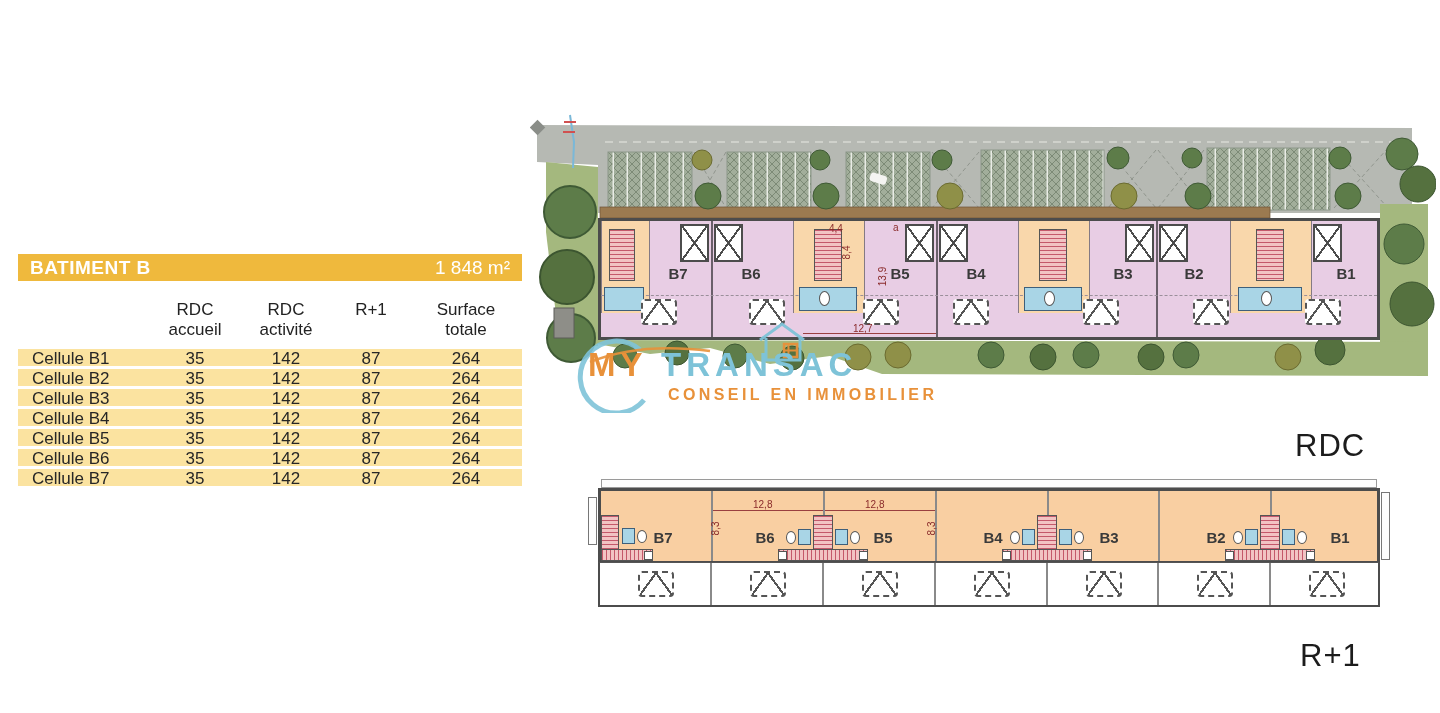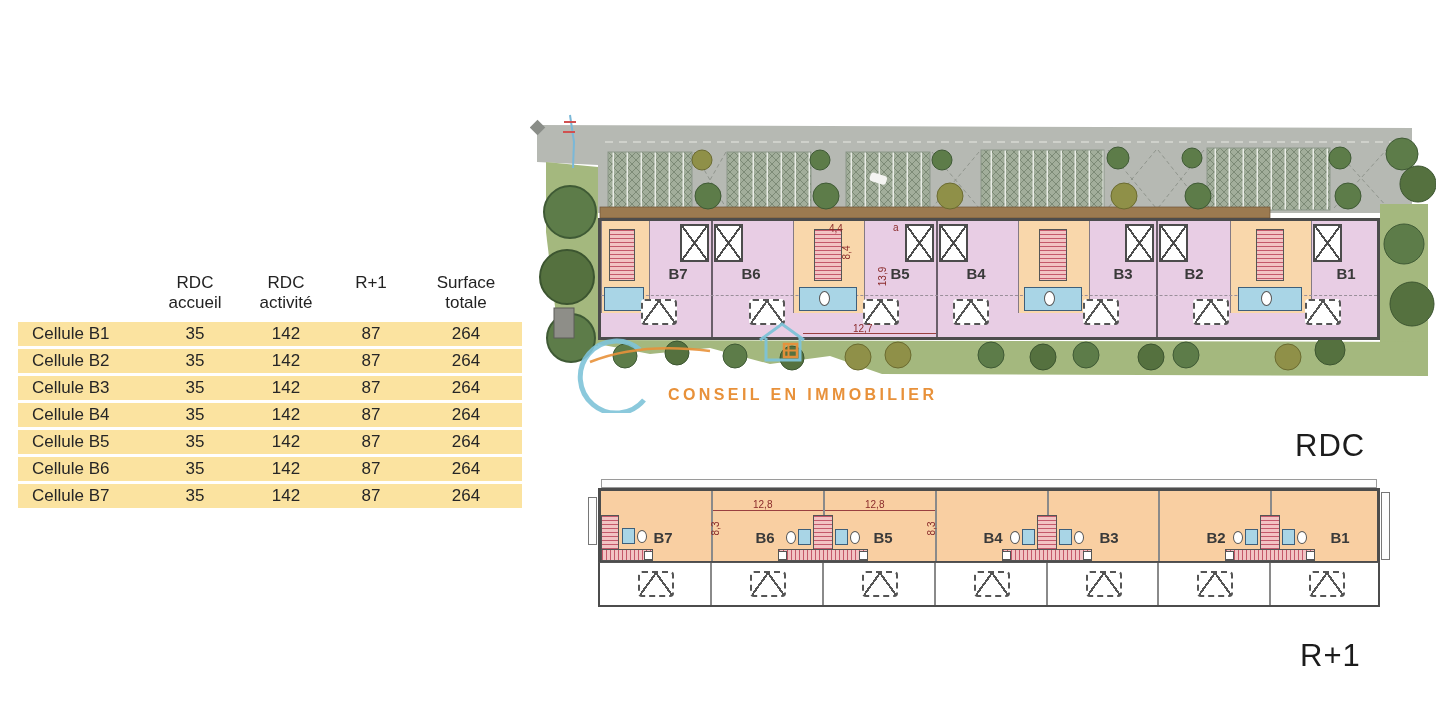--- a/index.html
+++ b/index.html
@@ -11,21 +11,21 @@
   #title{left:84px;top:36px;font-size:43px;font-weight:500;color:#e2001a;letter-spacing:.5px;}
 
   
   #btable{left:18px;top:254px;width:504px;}
   .tgrid{display:grid;grid-template-columns:132px 90px 92px 78px 112px;align-items:center;}
   #thead-bar{display:flex;justify-content:space-between;align-items:center;height:27px;
      background:#efb93d;color:#fff;font-size:19px;padding:0 12px;box-sizing:border-box;}
   #thead-bar .bt{font-weight:700;letter-spacing:.5px;}
   #colhead{min-height:46px;align-items:start;padding-top:19px;color:#222;font-size:17px;line-height:1.18;text-align:center;}
   #colhead div{padding:0 6px;}
-  .trow{height:24px;background:#fbe3a0;margin-top:3px;font-size:17px;color:#262626;}
+  .trow{height:17px;background:#fbe3a0;margin-top:3px;font-size:17px;color:#262626;}
   .trow .rl{padding-left:14px;text-align:left;}
   .trow div{text-align:center;}
 
   
   .plan-label{font-size:31px;color:#1c1c1c;letter-spacing:1px;}
   .cellname{font-weight:700;font-size:15px;color:#3a3a3a;text-align:center;width:28px;}
   .pwall{position:absolute;top:0;bottom:0;width:2px;background:#6a5f6a;}
   .xbox{position:absolute;width:29px;height:38px;border:2px solid #4c4c4c;box-sizing:border-box;
      background:linear-gradient(to bottom right,transparent calc(50% - 1px),#4c4c4c 0 calc(50% + 1px),transparent 0),
                 linear-gradient(to bottom left, transparent calc(50% - 1px),#4c4c4c 0 calc(50% + 1px),transparent 0),#fff;}
@@ -68,20 +68,24 @@
   #wm .tr{color:#7ec3d8;}
   #wm .tag{position:absolute;left:108px;top:68px;font-size:16px;font-weight:700;letter-spacing:3.4px;color:#e8913a;white-space:nowrap;}
 </style>
 </head>
 <body>
 
 <div id="page">
 
 
   <div id="btable" class="abs">
+    <div id="thead-bar">
+      <span class="bt">BATIMENT B</span>
+      <span>1 848 m²</span>
+    </div>
     <div id="colhead" class="tgrid">
       <div></div>
       <div>RDC accueil</div>
       <div>RDC activité</div>
       <div>R+1</div>
       <div>Surface totale</div>
     </div>
 
     <div class="trow tgrid">
       <div class="rl">Cellule B1</div>
@@ -276,20 +280,24 @@
       <path d="M80,32 A36,36 0 1 0 84,82" fill="none" stroke="#7ec3d8" stroke-width="5" opacity="0.9"></path>
       <path d="M30,44 Q80,24 150,33" fill="none" stroke="#e8913a" stroke-width="2.5" opacity="0.9"></path>
 
       <g stroke="#7ec3d8" stroke-width="3" fill="none" opacity="0.95">
         <path d="M200,22 L222,6 L244,22"></path>
         <path d="M206,20 V42 H240 V20"></path>
         <rect x="224" y="26" width="13" height="13" stroke="#e8913a" stroke-width="2.5"></rect>
         <path d="M228.5,26 V39 M224,32.5 H237" stroke="#e8913a" stroke-width="2"></path>
       </g>
     </svg>
+    <div class="brand">
+      <span class="my">MY</span>
+      <span class="tr">TRANSAC</span>
+    </div>
     <div class="tag">CONSEIL EN IMMOBILIER</div>
   </div>
 
   <div id="r1-canopy" class="abs"></div>
   <div class="abs sideband" style="left:588px;top:497px;width:9px;height:48px;"></div>
   <div class="abs sideband" style="left:1381px;top:492px;width:9px;height:68px;"></div>
 
   <div id="r1-bld" class="abs">
 
     <div class="pwall-light" style="left:110px;"></div>

